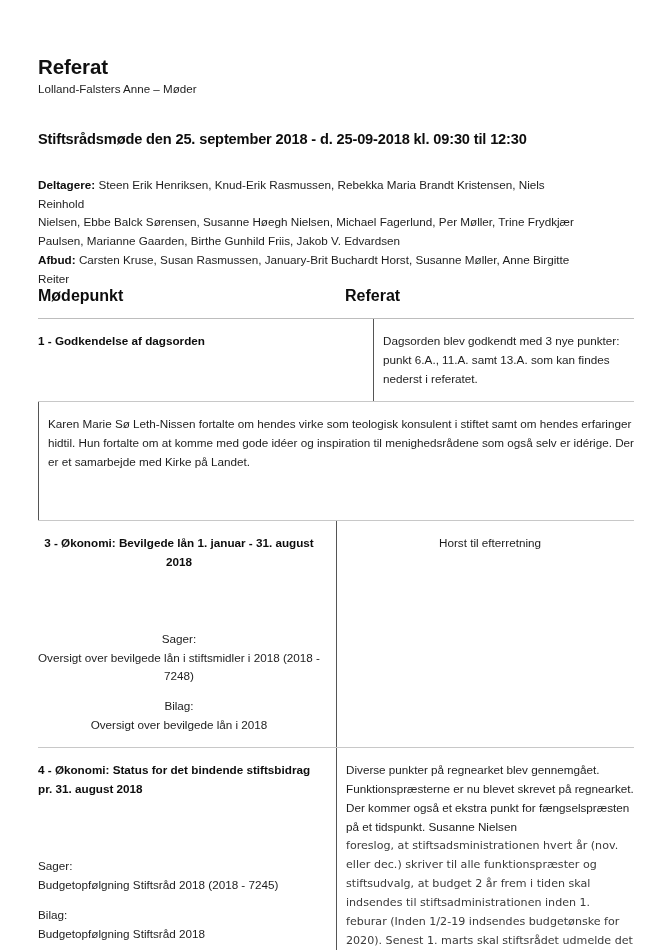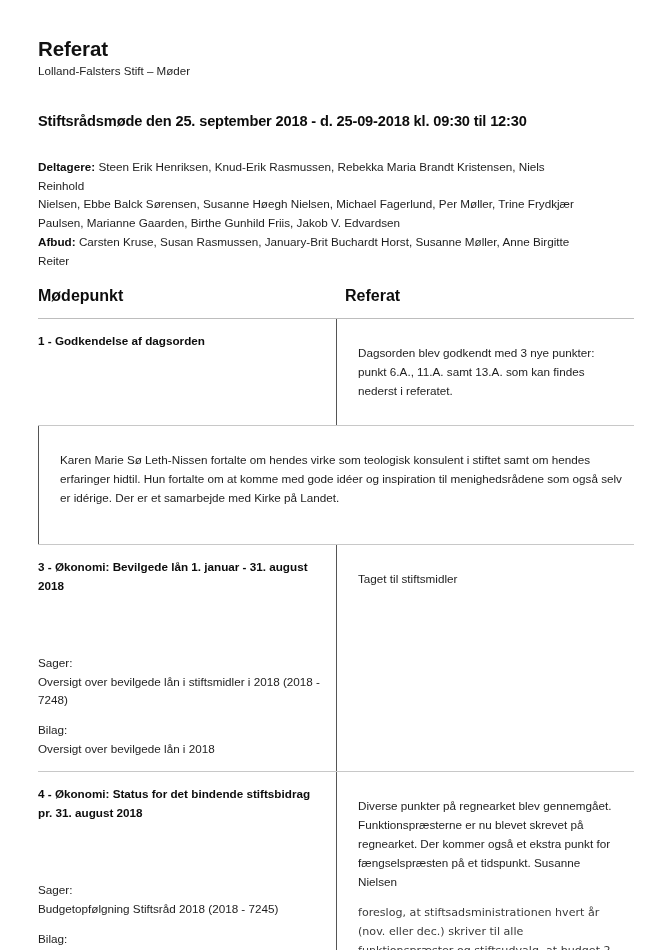--- a/index.html
+++ b/index.html
@@ -14,21 +14,21 @@
     font-family: "Liberation Sans", sans-serif;
     color: #1a1a1a;
     -webkit-font-smoothing: antialiased;
   }
 
   .page {
     position: relative;
     width: 616px;
     height: 950px;
     box-sizing: border-box;
-    padding: 0 38px;
+    padding: 18px 38px;
   }
 
   
   .doc-header {
     padding-top: 38px;
   }
   .doc-title {
     font-size: 20.5px;
     font-weight: bold;
     letter-spacing: -0.1px;
@@ -125,21 +125,21 @@
     font-size: 11.7px;
     font-weight: bold;
     line-height: 1.62;
     color: #0d0d0d;
     margin: 0;
   }
   .cell-text {
     font-size: 11.7px;
     line-height: 1.62;
     color: #1d1d1d;
-    margin: 12px;
+    margin: 0;
   }
   .cell-text.alt {
     font-family: "DejaVu Sans", sans-serif;
     font-size: 11.1px;
     line-height: 1.71;
     color: #3a3a3a;
   }
   .attach-block {
     margin-top: 11px;
   }
@@ -147,33 +147,33 @@
     margin-top: 58px;
   }
   .attach-label {
     font-size: 11.7px;
     line-height: 1.62;
     color: #1d1d1d;
     margin: 0;
   }
 
   
-  #row-1 { min-height: 80px; }
+  #row-1 { min-height: 80px; gap: 37px; }
   #row-2 { min-height: 118px; }
-  #row-3 { min-height: 212px; }
+  #row-3 { min-height: 212px; text-align: center; }
   #row-4 { min-height: 182px; }
 </style>
 </head>
 <body>
 
 <div class="page">
 
   <div class="doc-header">
     <h1 class="doc-title">Referat</h1>
-    <p class="doc-subtitle">Lolland-Falsters Stift – Møder</p>
+    <p class="doc-subtitle">Lolland-Falsters Anne – Møder</p>
   </div>
 
   <h2 class="meeting-heading">Stiftsrådsmøde den 25. september 2018 - d. 25-09-2018 kl. 09:30 til 12:30</h2>
 
   <div class="attendees">
     <span class="lbl">Deltagere:</span><span> Steen Erik Henriksen, Knud-Erik Rasmussen, Rebekka Maria Brandt Kristensen, Niels Reinhold</span>
     <span class="line-break">Nielsen, Ebbe Balck Sørensen, Susanne Høegh Nielsen, Michael Fagerlund, Per Møller, Trine Frydkjær</span>
     <span class="line-break">Paulsen, Marianne Gaarden, Birthe Gunhild Friis, Jakob V. Edvardsen</span>
     <span class="line-break"><span class="lbl">Afbud:</span><span> Carsten Kruse, Susan Rasmussen, January-Brit Buchardt Horst, Susanne Møller, Anne Birgitte Reiter</span></span>
   </div>
@@ -213,21 +213,21 @@
         <div class="attach-block first">
           <p class="attach-label">Sager:</p>
           <p class="attach-label">Oversigt over bevilgede lån i stiftsmidler i 2018 (2018 - 7248)</p>
         </div>
         <div class="attach-block">
           <p class="attach-label">Bilag:</p>
           <p class="attach-label">Oversigt over bevilgede lån i 2018</p>
         </div>
       </div>
       <div class="col-right">
-        <p class="cell-text">Taget til stiftsmidler</p>
+        <p class="cell-text">Horst til efterretning</p>
       </div>
     </div>
     <div class="rule"></div>
 
     <div class="trow" id="row-4">
       <div class="col-left">
         <p class="cell-title">4 - Økonomi: Status for det bindende stiftsbidrag pr. 31. august 2018</p>
         <div class="attach-block first">
           <p class="attach-label">Sager:</p>
           <p class="attach-label">Budgetopfølgning Stiftsråd 2018 (2018 - 7245)</p>

